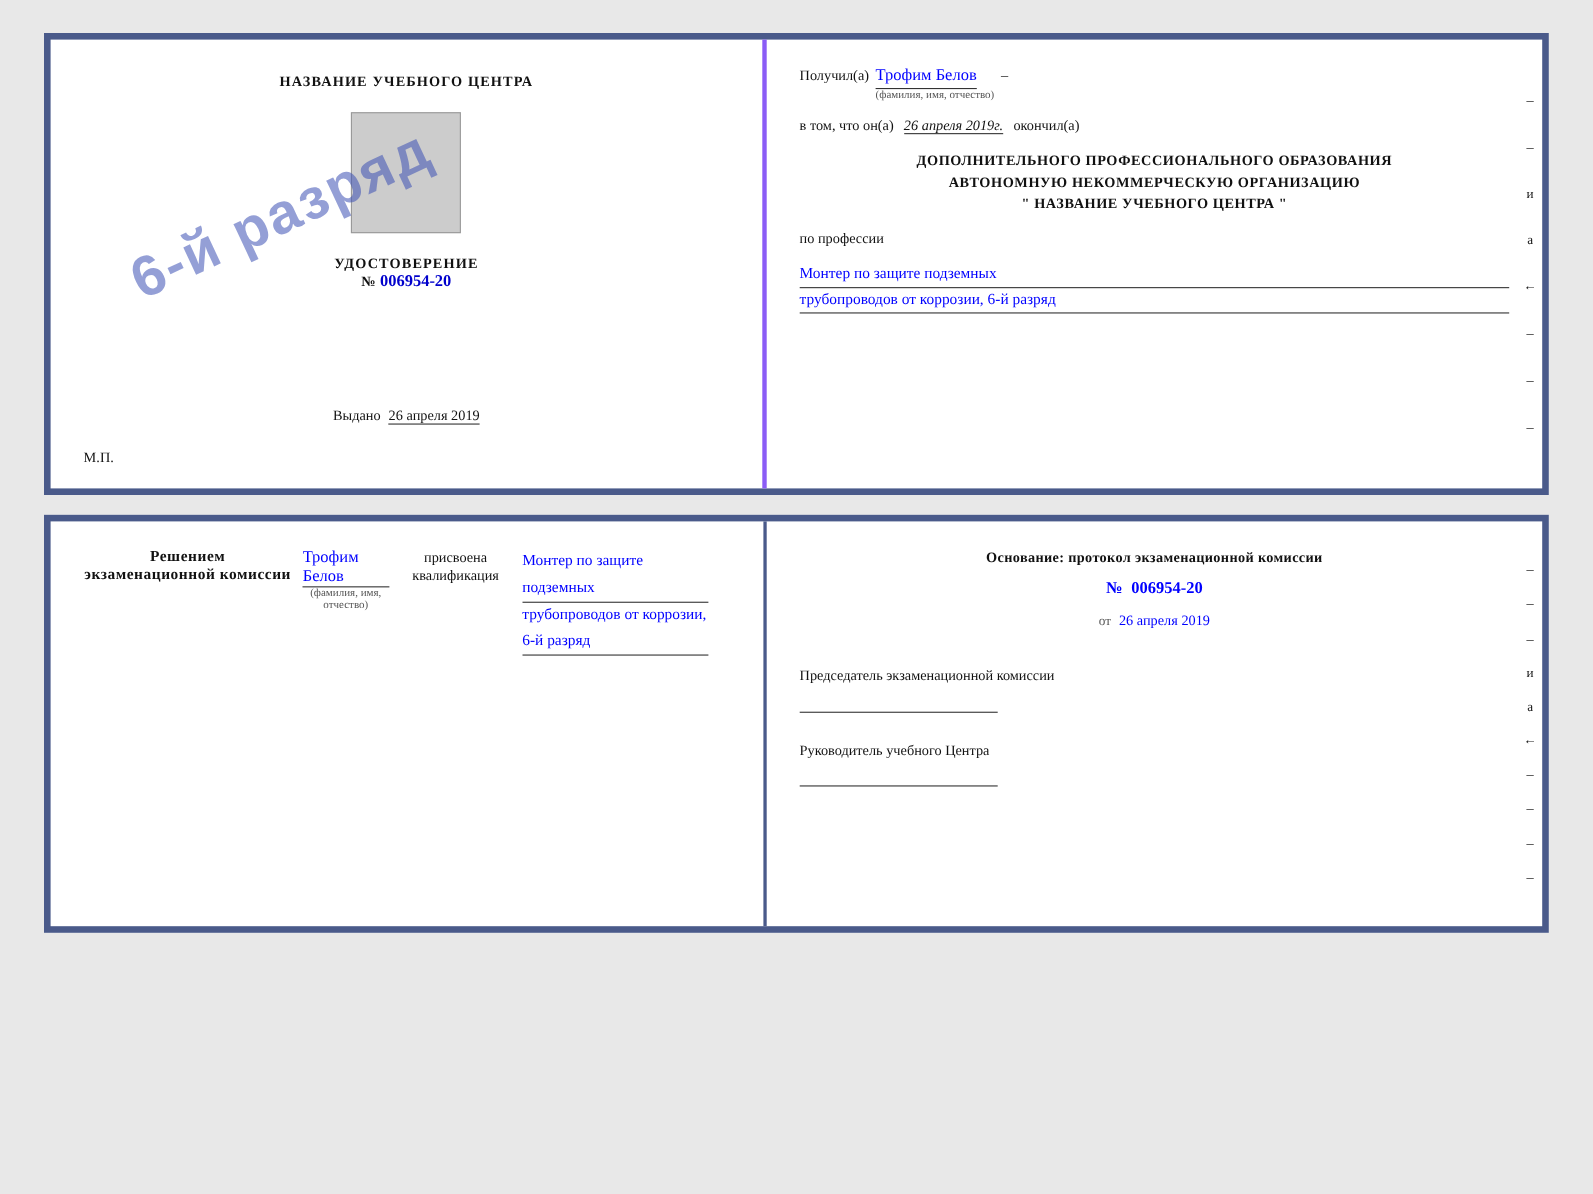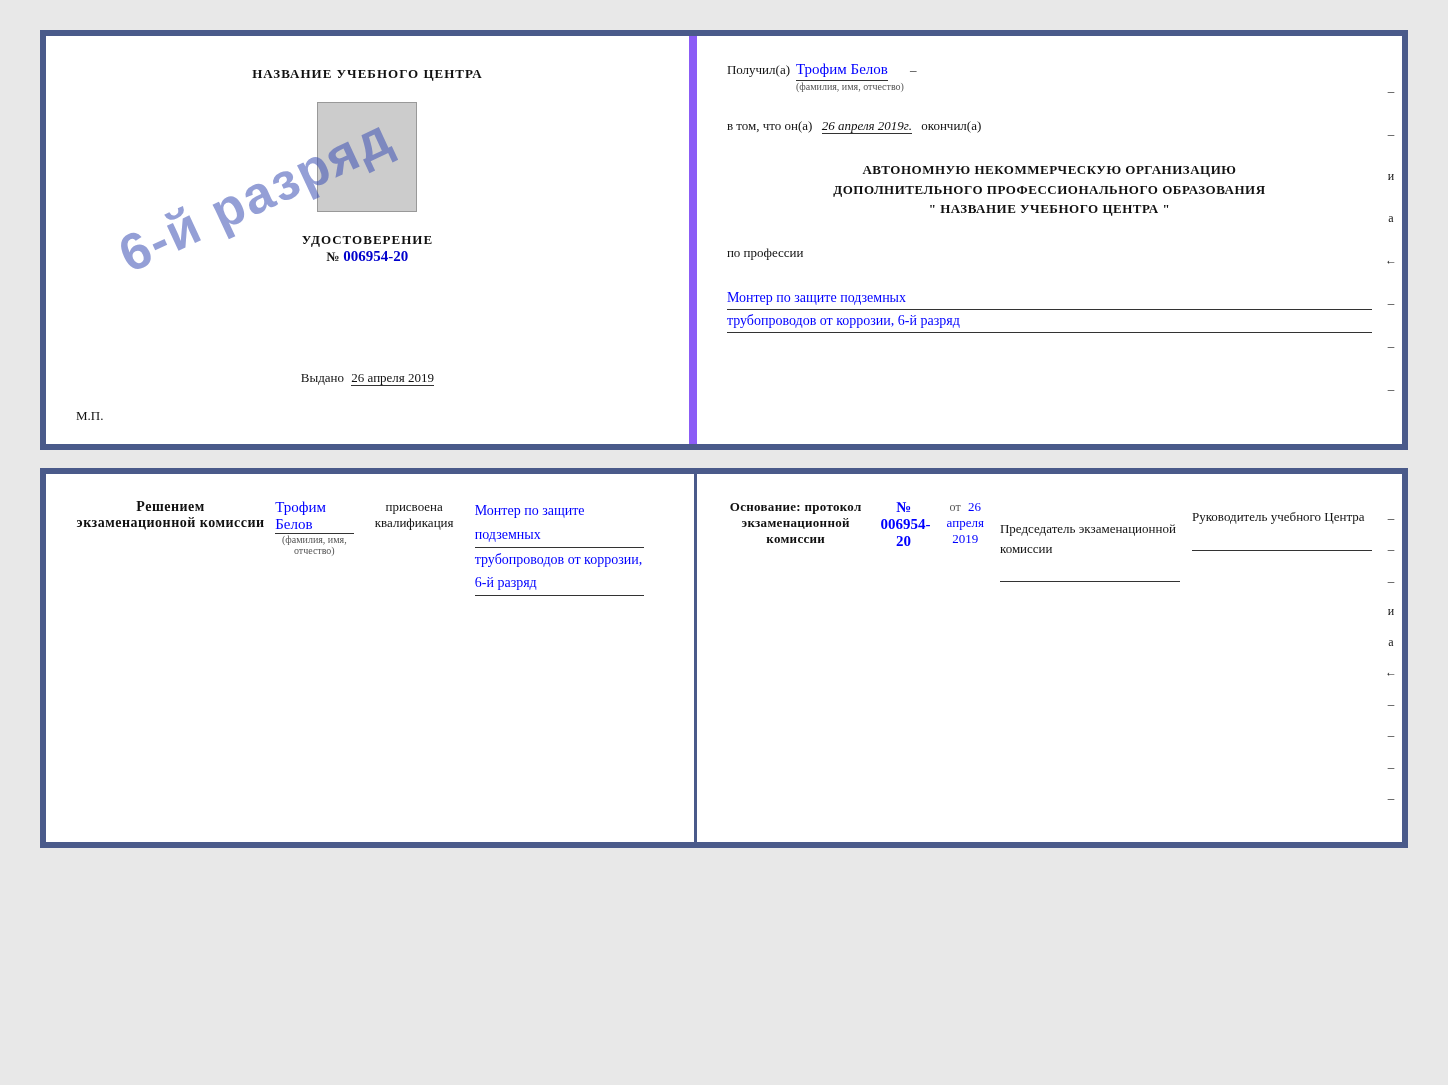--- a/index.html
+++ b/index.html
@@ -23,34 +23,34 @@
     .cert-top {
       display: flex;
       border: 6px solid #4a5a8a;
       background: #fff;
       position: relative;
       min-height: 420px;
     }
 
     .cert-top-left {
       width: 48%;
-      border-right: 8px solid #8b5cf6;
+      border-right: 4px solid #8b5cf6;
       padding: 30px 30px 20px 30px;
       display: flex;
       flex-direction: column;
       align-items: center;
       position: relative;
     }
 
     .cert-top-right {
       width: 52%;
       padding: 25px 30px 20px 30px;
       display: flex;
       flex-direction: column;
-      gap: 26px;
+      gap: 14px;
       position: relative;
     }
 
     .org-name-header {
       font-size: 13px;
       font-weight: bold;
       letter-spacing: 1px;
       text-align: center;
       margin-bottom: 10px;
     }
@@ -214,21 +214,21 @@
       display: flex;
       flex-direction: row;
       gap: 10px;
       position: relative;
     }
 
     .cert-bottom-right {
       width: 52%;
       padding: 25px 30px 20px 30px;
       display: flex;
-      flex-direction: row;
+      flex-direction: column;
       gap: 12px;
       position: relative;
     }
 
     .commission-title {
       font-size: 14px;
       font-weight: bold;
       letter-spacing: 0.5px;
       text-align: center;
     }
@@ -399,22 +399,22 @@
         <span>–</span>
       </div>
 
       <div class="date-line">
         <span>в том, что он(а)</span>
         <span class="date-value" style="margin:0 6px;">26 апреля 2019г.</span>
         <span class="completed-label">окончил(а)</span>
       </div>
 
       <div class="org-block">
+        <div>ДОПОЛНИТЕЛЬНОГО ПРОФЕССИОНАЛЬНОГО ОБРАЗОВАНИЯ</div>
         <div>АВТОНОМНУЮ НЕКОММЕРЧЕСКУЮ ОРГАНИЗАЦИЮ</div>
-        <div>ДОПОЛНИТЕЛЬНОГО ПРОФЕССИОНАЛЬНОГО ОБРАЗОВАНИЯ</div>
         <div>"   НАЗВАНИЕ УЧЕБНОГО ЦЕНТРА   "</div>
       </div>
 
       <div class="profession-label">по профессии</div>
       <div>
         <span class="profession-value">Монтер по защите подземных</span>
         <span class="profession-value2">трубопроводов от коррозии, 6-й разряд</span>
       </div>
 
       <div class="side-lines">

